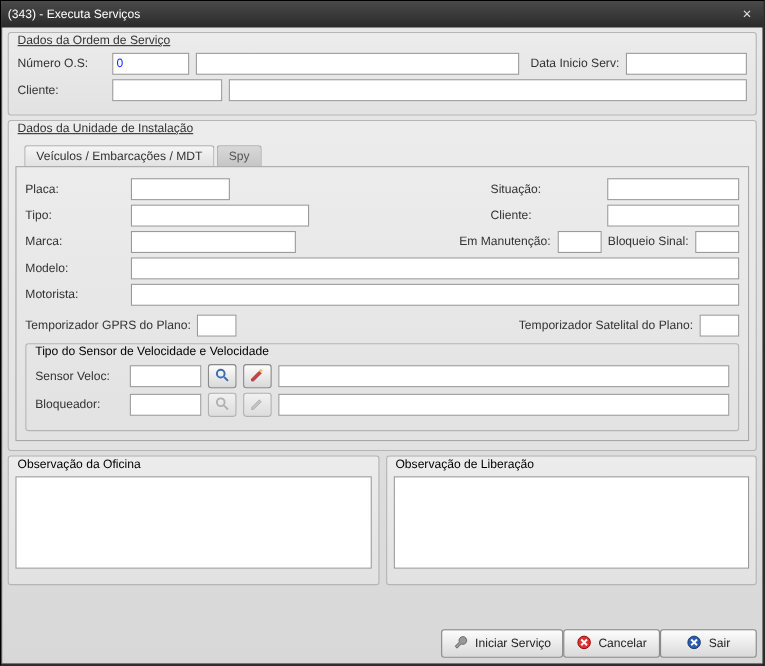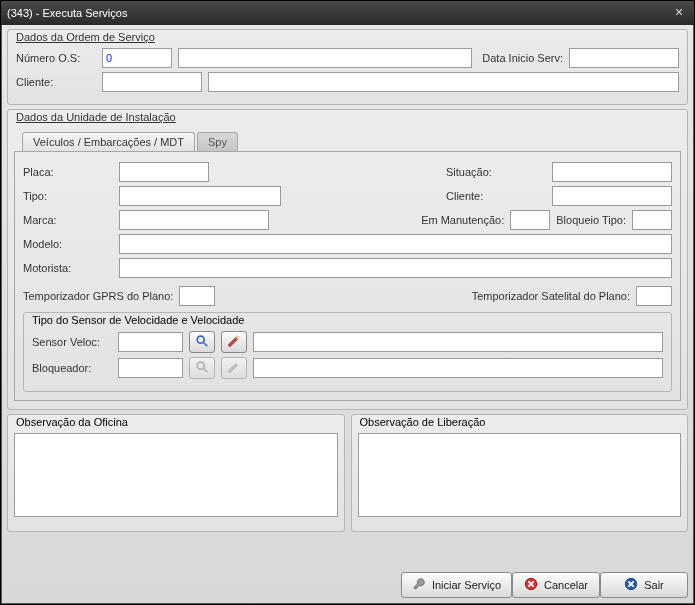--- a/index.html
+++ b/index.html
@@ -83,21 +83,21 @@
           <span class="label" style="width:100px">Cliente:</span>
           <input type="text" class="readonly" style="width: 120px;" readonly="" value="">
         </div>
 
         <div class="row">
           <span class="label" style="width:90px">Marca:</span>
           <input type="text" class="readonly" style="flex: 1 1 0%; max-width: 300px;" readonly="" value="">
           <span class="spacer"></span>
           <span class="label">Em Manutenção:</span>
           <input type="text" class="readonly" style="width: 40px;" readonly="" value="">
-          <span class="label">Bloqueio Tipo:</span>
+          <span class="label">Bloqueio Sinal:</span>
           <input type="text" class="readonly" style="width: 40px;" readonly="" value="">
         </div>
 
         <div class="row">
           <span class="label" style="width:90px">Modelo:</span>
           <input type="text" class="readonly" style="flex: 1 1 0%;" readonly="" value="">
         </div>
 
         <div class="row">
           <span class="label" style="width:90px">Motorista:</span>

